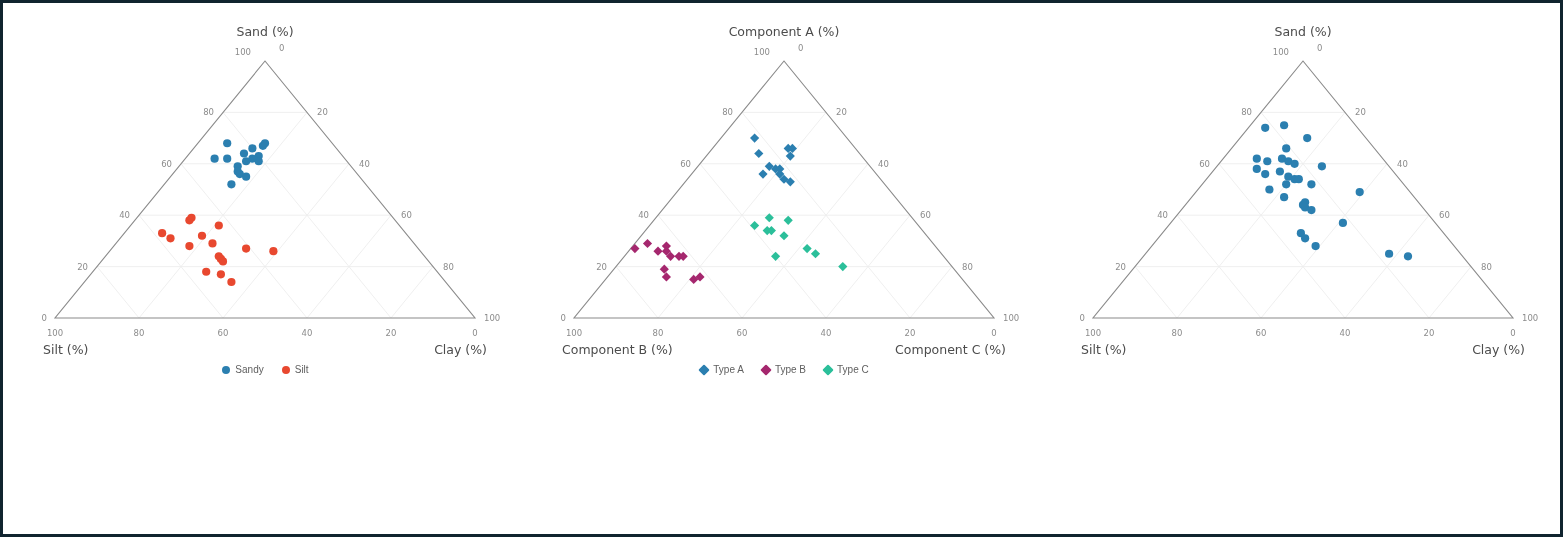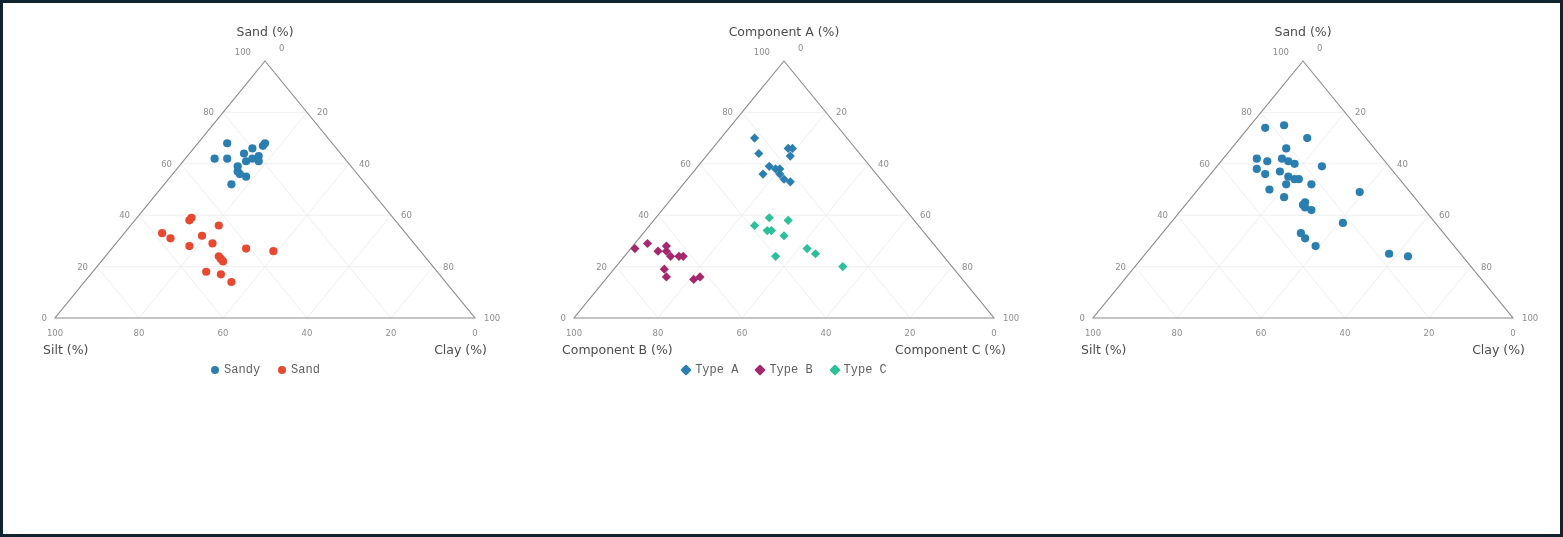--- a/index.html
+++ b/index.html
@@ -93,23 +93,23 @@
     width: 8px;
     height: 8px;
     vertical-align: middle;
     margin-right: 5px;
   }
   .legend-swatch.circle { border-radius: 50%; }
   .legend-swatch.diamond { transform: rotate(45deg); border-radius: 1px; }
   .legend-label {
     display: inline-block;
     vertical-align: middle;
-    font-size: 12px;
+    font-size: 10px;
     color: #606060;
-    font-family: Liberation Mono, monospace;
+    font-family: Liberation Sans, sans-serif;
   }
 </style>
 </head>
 <body>
 
 <div id="page-frame">
   <div id="figure-row">
       <div class="ternary-panel">
         <svg class="ternary-svg" viewBox="0 0 519 470">
           <g>
@@ -180,21 +180,21 @@
             <circle cx="240.10000000000002" cy="242.60999999999999" r="4.1"></circle>
             <circle cx="212.8" cy="250.32" r="4.1"></circle>
             <circle cx="214.90000000000003" cy="252.89000000000001" r="4.1"></circle>
             <circle cx="217" cy="255.45999999999998" r="4.1"></circle>
             <circle cx="200.2" cy="265.74" r="4.1"></circle>
             <circle cx="214.89999999999998" cy="268.31" r="4.1"></circle>
             <circle cx="225.39999999999998" cy="276.02" r="4.1"></circle>
             <circle cx="267.4" cy="245.18" r="4.1"></circle>
           </g>
         </svg>
-        <div class="legend-row" style="top: 352px;"><span class="legend-entry"><span class="legend-swatch circle" style="background: rgb(43, 127, 176);"></span><span class="legend-label">Sandy</span></span><span class="legend-entry"><span class="legend-swatch circle" style="background: rgb(232, 72, 47);"></span><span class="legend-label">Sand</span></span></div>
+        <div class="legend-row" style="top: 352px;"><span class="legend-entry"><span class="legend-swatch circle" style="background: rgb(43, 127, 176);"></span><span class="legend-label">Sandy</span></span><span class="legend-entry"><span class="legend-swatch circle" style="background: rgb(232, 72, 47);"></span><span class="legend-label">Silt</span></span></div>
       </div>
       <div class="ternary-panel">
         <svg class="ternary-svg" viewBox="0 0 519 470">
           <g>
             <line class="grid-line" x1="91" y1="260.6" x2="427" y2="260.6"></line>
             <line class="grid-line" x1="217" y1="106.4" x2="385" y2="312"></line>
             <line class="grid-line" x1="301" y1="106.4" x2="133" y2="312"></line>
             <line class="grid-line" x1="133" y1="209.2" x2="385" y2="209.2"></line>
             <line class="grid-line" x1="175" y1="157.8" x2="301" y2="312"></line>
             <line class="grid-line" x1="343" y1="157.8" x2="217" y2="312"></line>

